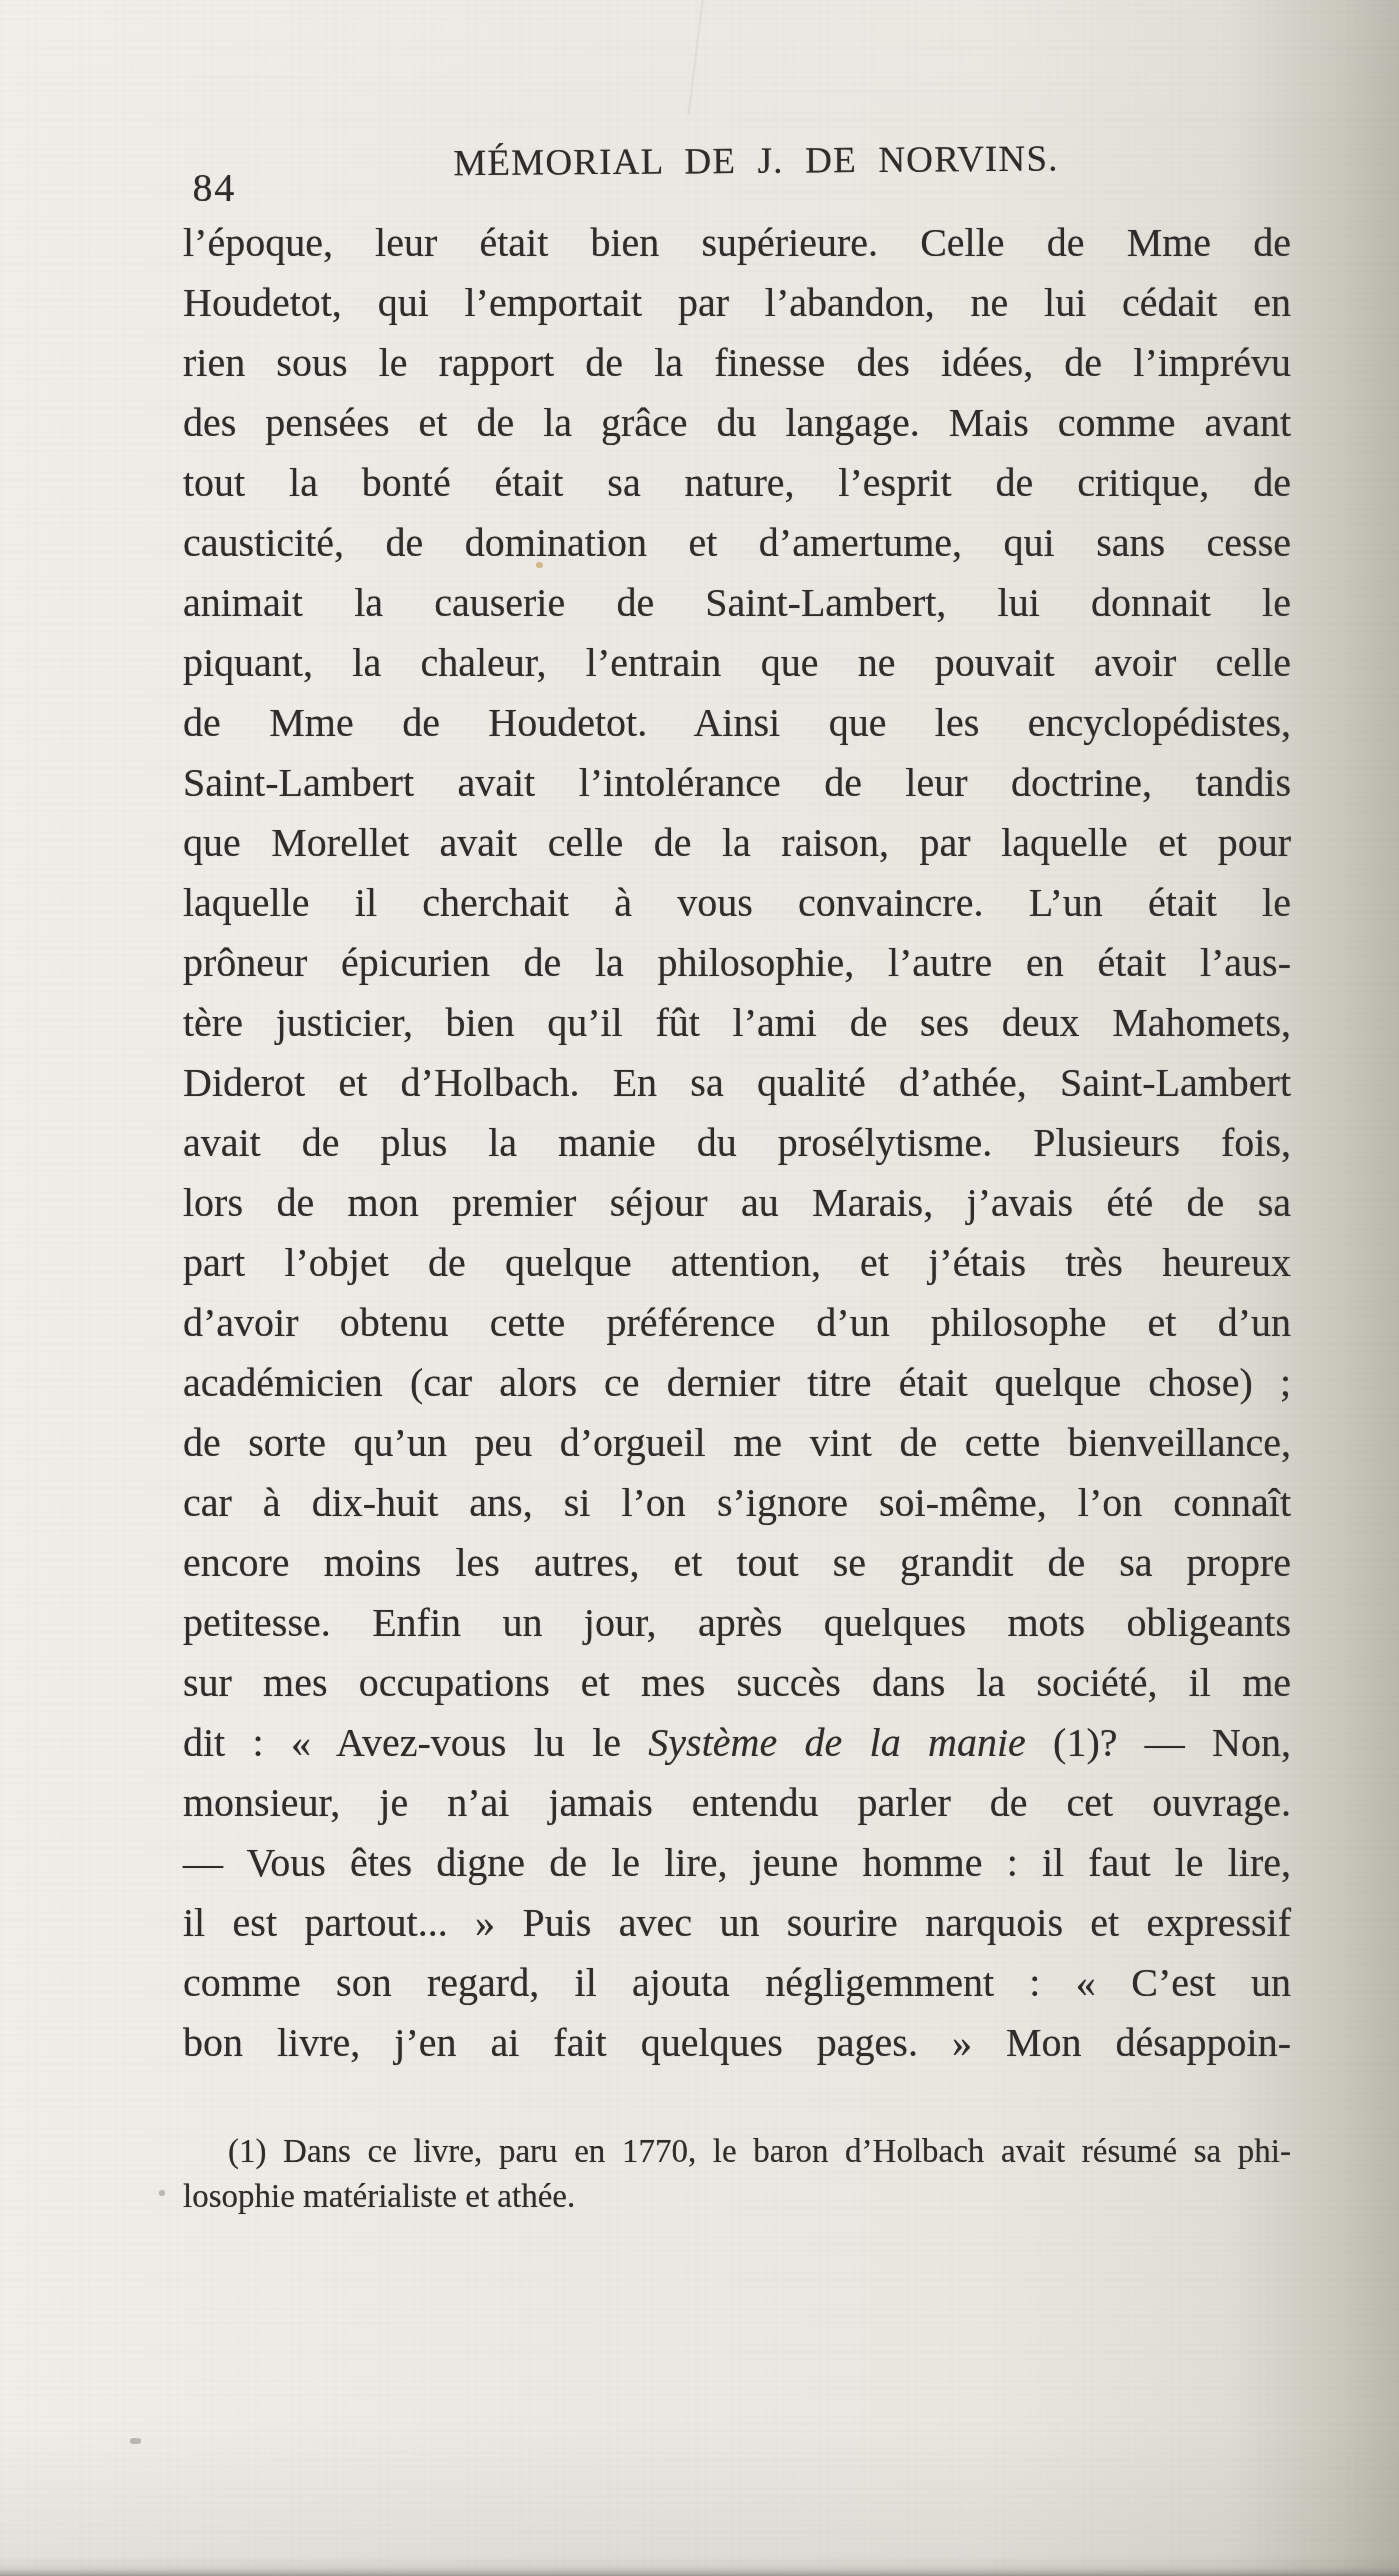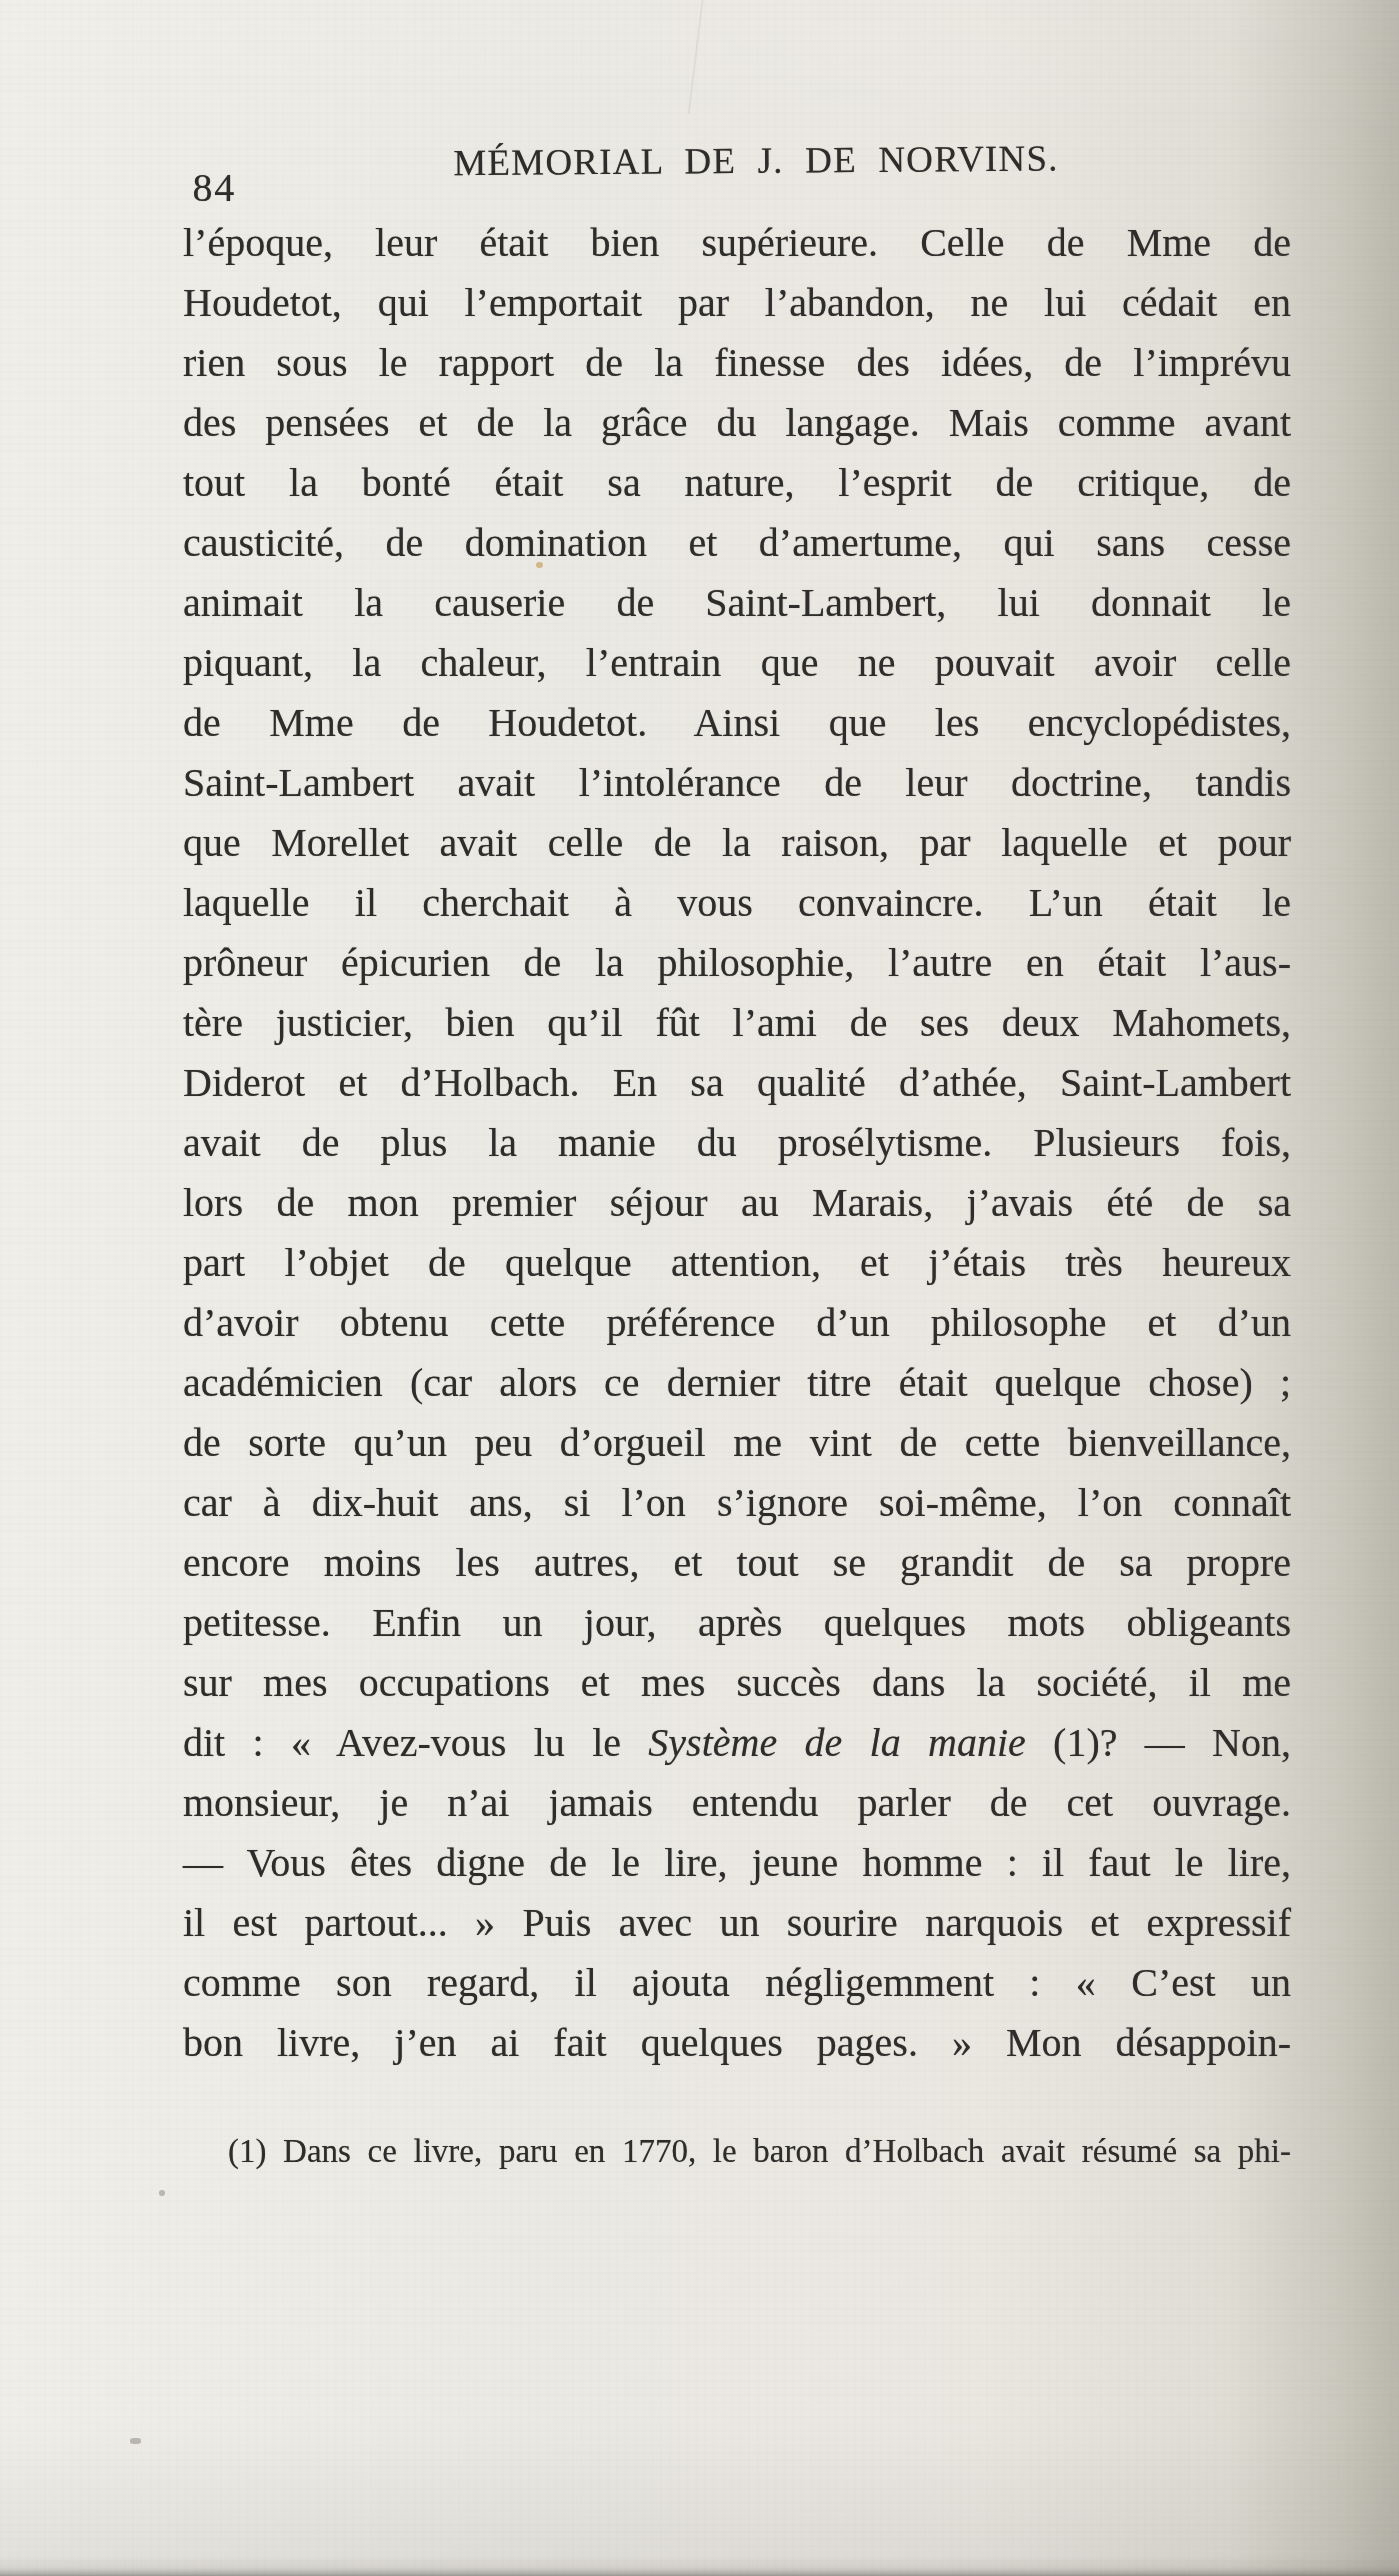--- a/index.html
+++ b/index.html
@@ -124,20 +124,21 @@
     <div class="line"><span>dit : « Avez-vous lu le </span><em class="it">Système de la manie</em><span> (1)? — Non,</span></div>
     <div class="line">monsieur, je n’ai jamais entendu parler de cet ouvrage.</div>
     <div class="line">— Vous êtes digne de le lire, jeune homme : il faut le lire,</div>
     <div class="line">il est partout... » Puis avec un sourire narquois et expressif</div>
     <div class="line">comme son regard, il ajouta négligemment : « C’est un</div>
     <div class="line">bon livre, j’en ai fait quelques pages. » Mon désappoin-</div>
   </div>
 
   <div class="footnote">
     <div class="line fn1">(1) Dans ce livre, paru en 1770, le baron d’Holbach avait résumé sa phi-</div>
+    <div class="line fn2">losophie matérialiste et athée.</div>
   </div>
 
   <div class="crease"></div>
   <div class="speck s1"></div>
   <div class="speck s2"></div>
   <div class="speck s3"></div>
   <div class="gutter"></div>
   <div class="bottom-edge"></div>
 </div>
 

